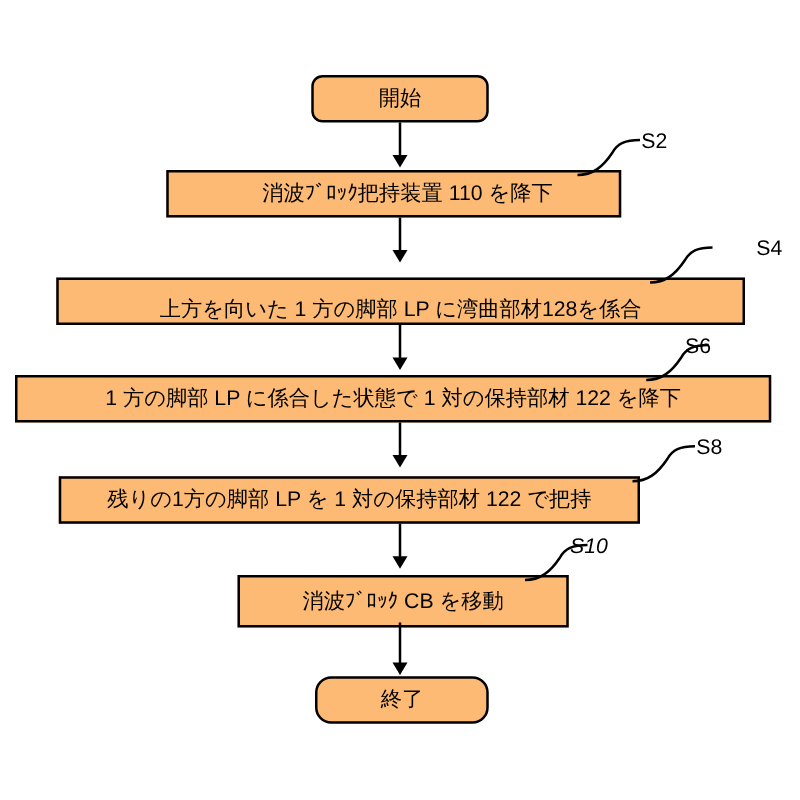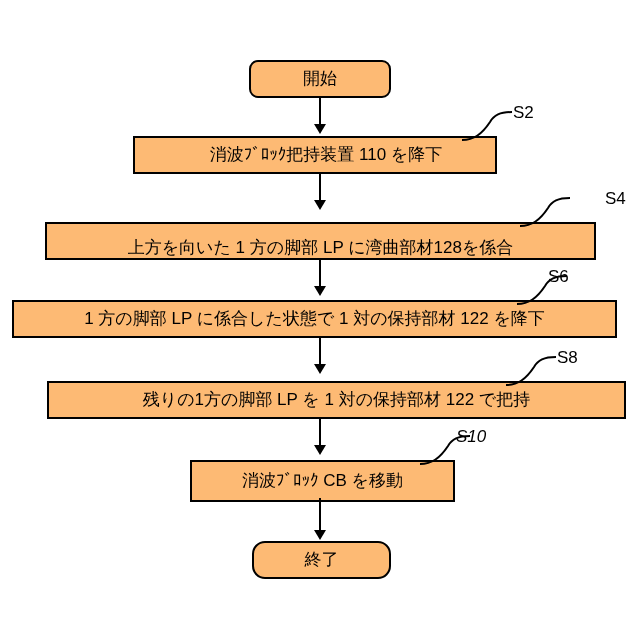--- a/index.html
+++ b/index.html
@@ -105,21 +105,21 @@
   <div class="leader" style="left:515px; top:272px;">
     <svg width="60" height="34" viewBox="0 0 60 34">
       <path d="M2 32 C 14 32, 22 26, 30 14 C 34 7, 40 4, 52 4" fill="none" stroke="#000" stroke-width="2"></path>
     </svg>
   </div>
   <div class="step-label" style="left:548px; top:267px;">S6</div>
 
   <div class="connector" style="left:319px; top:338px; height:28px;"></div>
   <div class="arrowhead" style="left:314px; top:364px;"></div>
 
-  <div class="node" style="left:47px; top:381px; width:579px; height:38px;">
+  <div class="node" style="left:47px; top:381px; width:465px; height:38px;">
     <span>残りの1方の脚部 LP を 1 対の保持部材 122 で把持</span>
   </div>
   <div class="leader" style="left:504px; top:353px;">
     <svg width="60" height="34" viewBox="0 0 60 34">
       <path d="M2 32 C 14 32, 22 26, 30 14 C 34 7, 40 4, 52 4" fill="none" stroke="#000" stroke-width="2"></path>
     </svg>
   </div>
   <div class="step-label" style="left:557px; top:348px;">S8</div>
 
   <div class="connector" style="left:319px; top:419px; height:28px;"></div>

